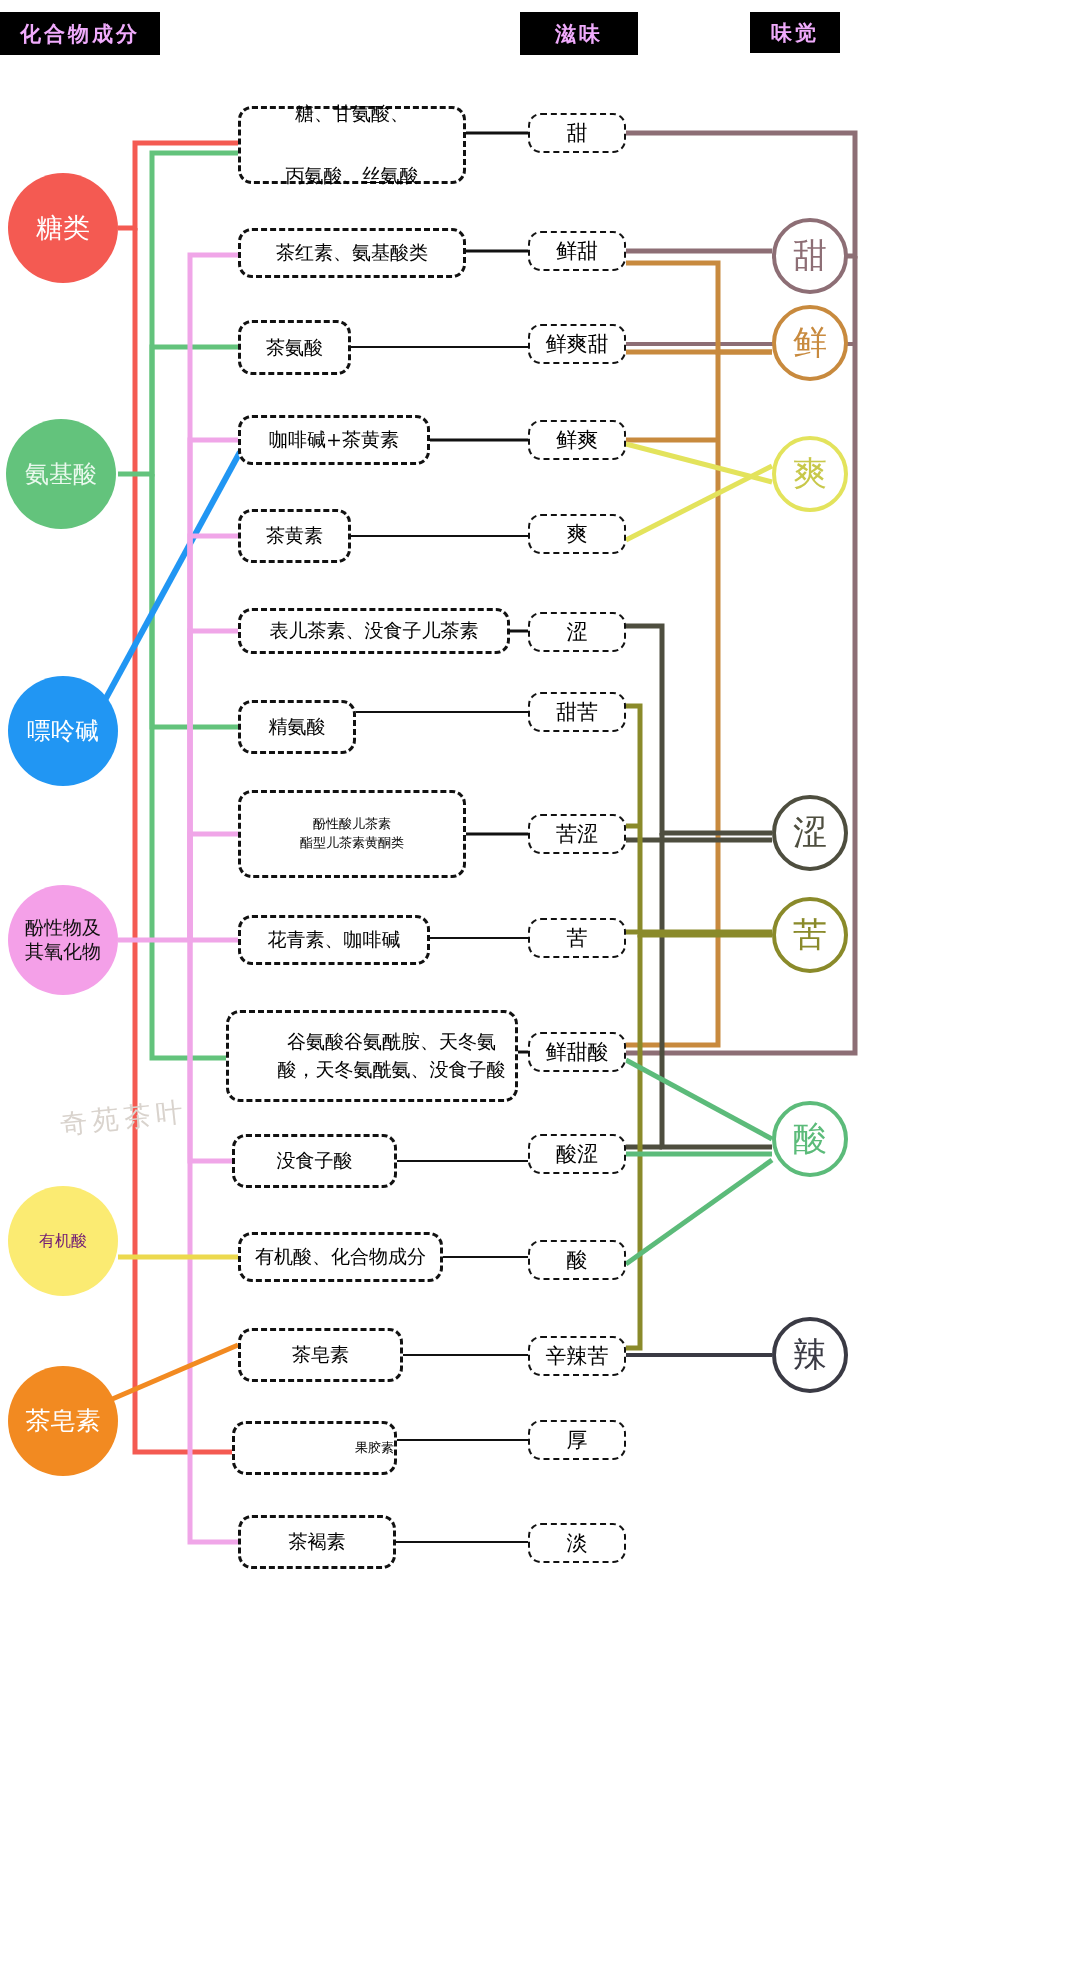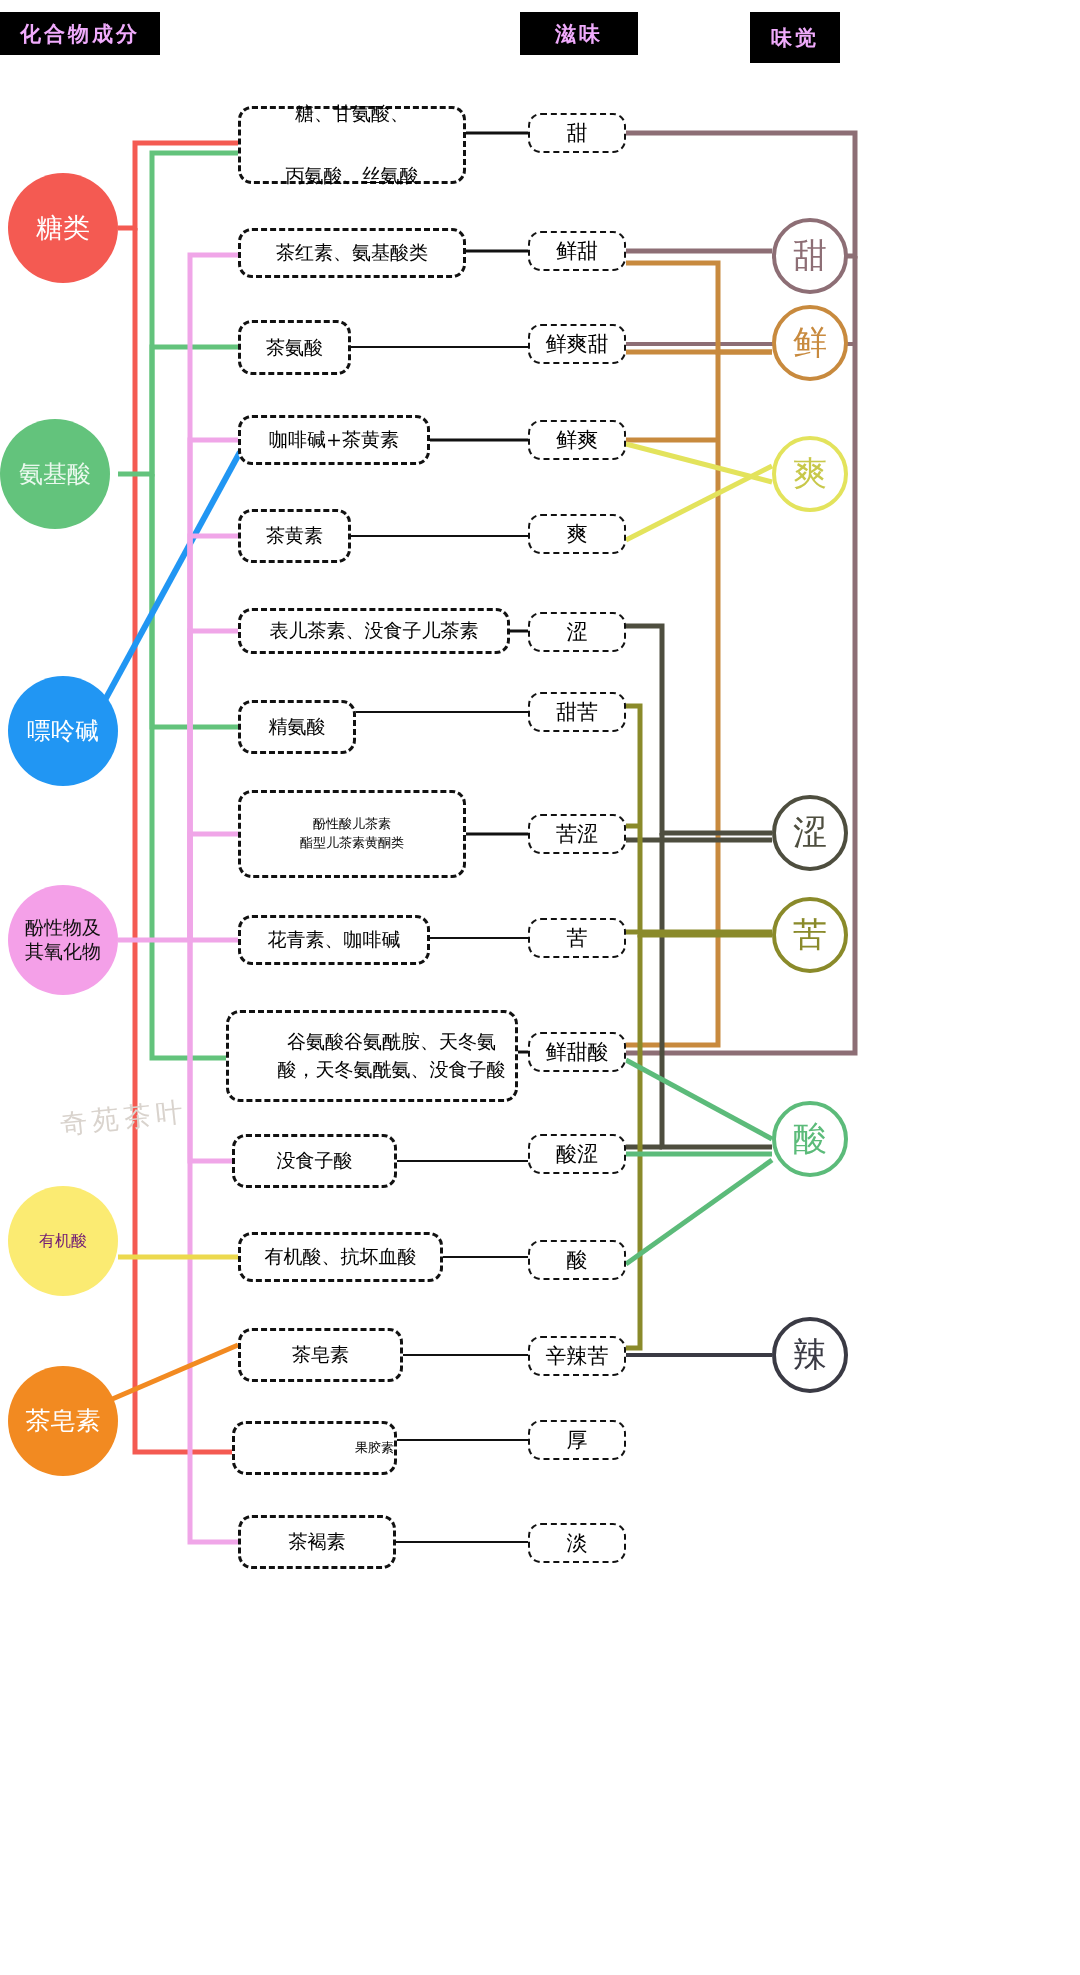--- a/index.html
+++ b/index.html
@@ -113,31 +113,31 @@
       <path d="M626 1355 H772" stroke="#3a3a44" stroke-width="4"></path>
     </g>
   </svg>
 
   <div class="hdr" style="left:0px;top:12px;width:160px;height:43px;">
     <span>化合物成分</span>
   </div>
   <div class="hdr" style="left:520px;top:12px;width:118px;height:43px;">
     <span>滋味</span>
   </div>
-  <div class="hdr" style="left:750px;top:12px;width:90px;height:51px;">
+  <div class="hdr" style="left:750px;top:12px;width:90px;height:41px;">
     <span>味觉</span>
   </div>
 
   <div class="watermark" style="left:60px;top:1100px;">奇苑茶叶</div>
 
   <div id="dyn">
       <div class="circle" style="left: 8px; top: 173px; width: 110px; height: 110px; background: rgb(244, 90, 82); color: rgb(255, 255, 255); font-size: 27px;">
         <div>糖类</div>
       </div>
-      <div class="circle" style="left: 0; top: 419px; width: 110px; height: 110px; background: rgb(99, 195, 124); color: rgb(234, 249, 238); font-size: 24px;">
+      <div class="circle" style="left: 6px; top: 419px; width: 110px; height: 110px; background: rgb(99, 195, 124); color: rgb(234, 249, 238); font-size: 24px;">
         <div>氨基酸</div>
       </div>
       <div class="circle" style="left: 8px; top: 676px; width: 110px; height: 110px; background: rgb(33, 150, 243); color: rgb(255, 255, 255); font-size: 24px;">
         <div>嘌呤碱</div>
       </div>
       <div class="circle" style="left: 8px; top: 885px; width: 110px; height: 110px; background: rgb(244, 160, 232); color: rgb(17, 17, 17); font-size: 19px;">
         <div>酚性物及</div>
         <div>其氧化物</div>
       </div>
       <div class="circle" style="left: 8px; top: 1186px; width: 110px; height: 110px; background: rgb(251, 235, 114); color: #701a75; font-size: 16px;">
@@ -176,21 +176,21 @@
         <div>花青素、咖啡碱</div>
       </div>
       <div class="dbox" style="left: 226px; top: 1010px; width: 292px; height: 92px; font-size: 19px; padding-left: 39px;">
         <div>谷氨酸谷氨酰胺、天冬氨</div>
         <div>酸，天冬氨酰氨、没食子酸</div>
       </div>
       <div class="dbox" style="left: 232px; top: 1134px; width: 165px; height: 54px; font-size: 19px;">
         <div>没食子酸</div>
       </div>
       <div class="dbox" style="left: 238px; top: 1232px; width: 205px; height: 50px; font-size: 19px;">
-        <div>有机酸、抗坏血酸</div>
+        <div>有机酸、化合物成分</div>
       </div>
       <div class="dbox" style="left: 238px; top: 1328px; width: 165px; height: 54px; font-size: 19px;">
         <div>茶皂素</div>
       </div>
       <div class="dbox" style="left: 232px; top: 1421px; width: 165px; height: 54px; font-size: 13px; align-items: flex-end;">
         <div>果胶素</div>
       </div>
       <div class="dbox" style="left: 238px; top: 1515px; width: 158px; height: 54px; font-size: 19px;">
         <div>茶褐素</div>
       </div>

